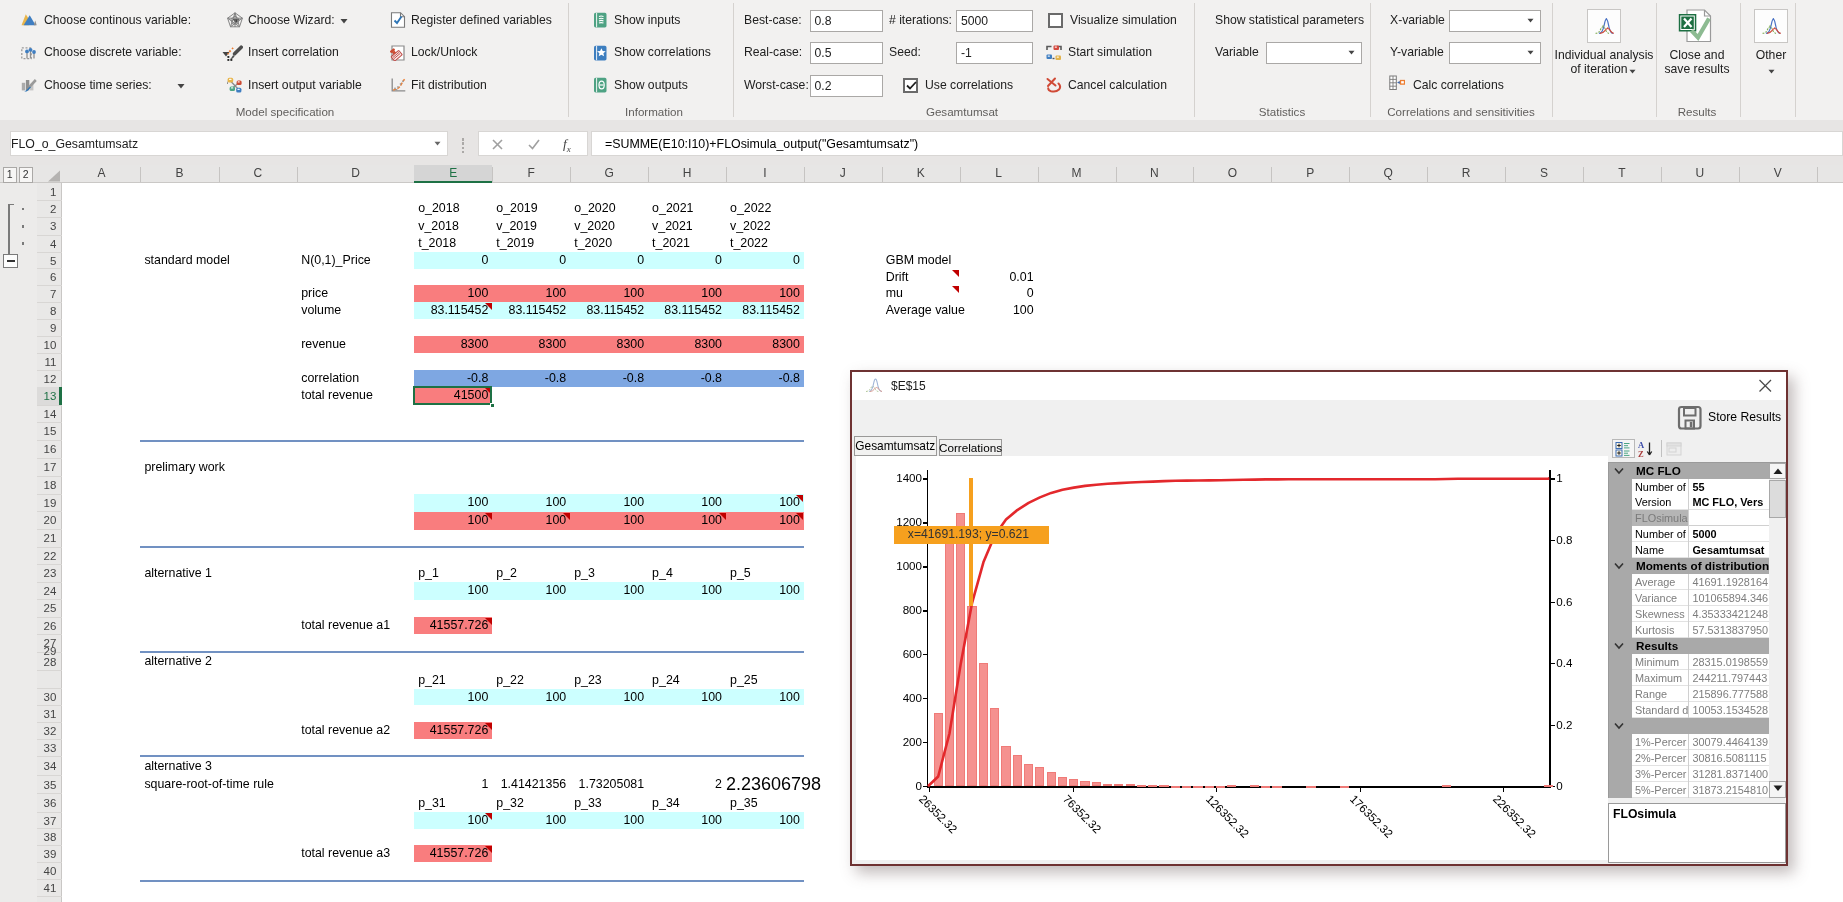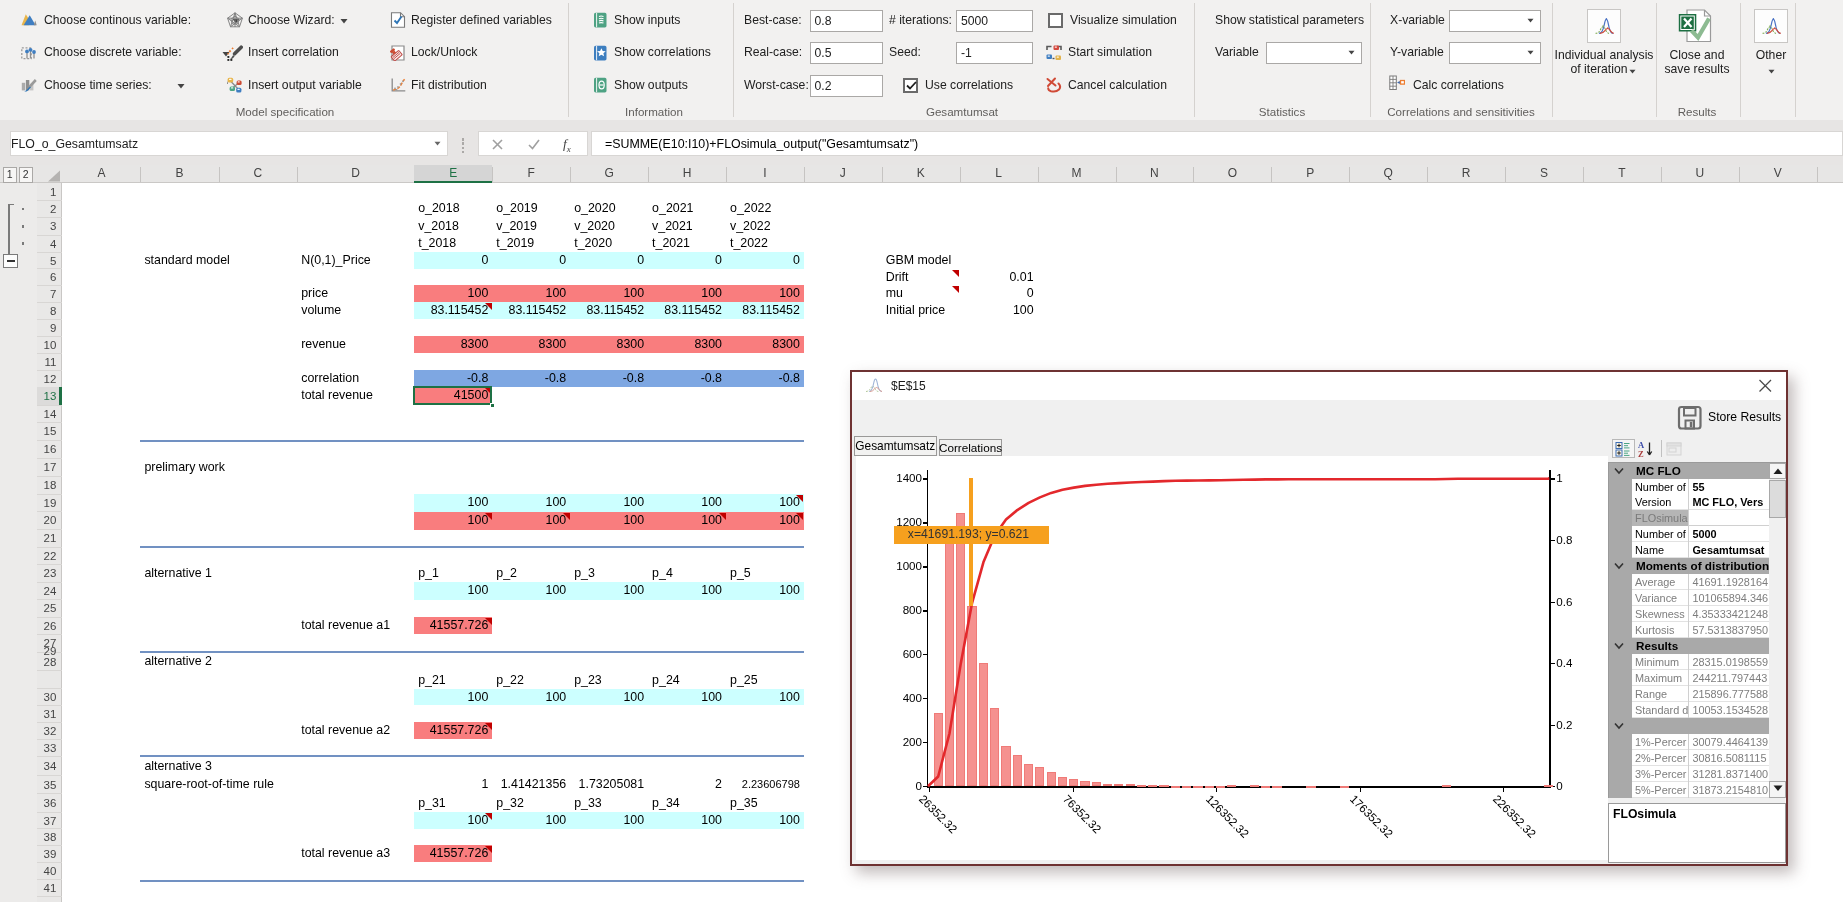--- a/index.html
+++ b/index.html
@@ -477,21 +477,21 @@
 <div class="ab nw" style="left:885.8px;top:268.9px;height:16.6px;line-height:16.6px;font-size:12.4px;color:#000;">Drift</div>
 <div class="ab nw" style="left:959.7px;top:268.9px;height:16.6px;line-height:16.6px;font-size:12.4px;color:#000;width:73.9px;text-align:right;">0.01</div>
 <svg class="ab" style="left:952.2px;top:269.9px" width="7" height="7" viewBox="0 0 7 7">
     <polygon points="0,0 7,0 7,7" fill="#c00000"></polygon>
   </svg>
 <div class="ab nw" style="left:885.8px;top:285.4px;height:16.6px;line-height:16.6px;font-size:12.4px;color:#000;">mu</div>
 <div class="ab nw" style="left:959.7px;top:285.4px;height:16.6px;line-height:16.6px;font-size:12.4px;color:#000;width:73.9px;text-align:right;">0</div>
 <svg class="ab" style="left:952.2px;top:286.4px" width="7" height="7" viewBox="0 0 7 7">
     <polygon points="0,0 7,0 7,7" fill="#c00000"></polygon>
   </svg>
-<div class="ab nw" style="left:885.8px;top:302.0px;height:17.1px;line-height:17.1px;font-size:12.4px;color:#000;">Initial price</div>
+<div class="ab nw" style="left:885.8px;top:302.0px;height:17.1px;line-height:17.1px;font-size:12.4px;color:#000;">Average value</div>
 <div class="ab nw" style="left:959.7px;top:302.0px;height:17.1px;line-height:17.1px;font-size:12.4px;color:#000;width:73.9px;text-align:right;">100</div>
 <div class="ab nw" style="left:301.2px;top:285.4px;height:16.6px;line-height:16.6px;font-size:12.4px;color:#000;">price</div>
 <div class="ab nw" style="left:414.2px;top:285.4px;width:389.7px;height:16.6px;background:#f97d7e;"></div>
 <div class="ab nw" style="left:414.2px;top:285.4px;height:16.6px;line-height:16.6px;font-size:12.4px;color:#000;width:74.1px;text-align:right;">100</div>
 <div class="ab nw" style="left:492.3px;top:285.4px;height:16.6px;line-height:16.6px;font-size:12.4px;color:#000;width:73.9px;text-align:right;">100</div>
 <div class="ab nw" style="left:570.2px;top:285.4px;height:16.6px;line-height:16.6px;font-size:12.4px;color:#000;width:73.9px;text-align:right;">100</div>
 <div class="ab nw" style="left:648.1px;top:285.4px;height:16.6px;line-height:16.6px;font-size:12.4px;color:#000;width:73.9px;text-align:right;">100</div>
 <div class="ab nw" style="left:726.0px;top:285.4px;height:16.6px;line-height:16.6px;font-size:12.4px;color:#000;width:73.9px;text-align:right;">100</div>
 <div class="ab nw" style="left:301.2px;top:302.0px;height:17.1px;line-height:17.1px;font-size:12.4px;color:#000;">volume</div>
 <div class="ab nw" style="left:414.2px;top:302.0px;width:389.7px;height:17.1px;background:#ccffff;"></div>
@@ -593,21 +593,21 @@
 <div class="ab nw" style="left:414.2px;top:722.2px;height:17.2px;line-height:17.2px;font-size:12.4px;color:#000;width:74.1px;text-align:right;">41557.726</div>
 <svg class="ab" style="left:484.8px;top:723.2px" width="7" height="7" viewBox="0 0 7 7">
     <polygon points="0,0 7,0 7,7" fill="#c00000"></polygon>
   </svg>
 <div class="ab nw" style="left:144.4px;top:756.6px;height:18.6px;line-height:18.6px;font-size:12.4px;color:#000;">alternative 3</div>
 <div class="ab nw" style="left:144.4px;top:775.2px;height:18.6px;line-height:18.6px;font-size:12.4px;color:#000;">square-root-of-time rule</div>
 <div class="ab nw" style="left:414.2px;top:775.2px;height:18.6px;line-height:18.6px;font-size:12.4px;color:#000;width:74.1px;text-align:right;">1</div>
 <div class="ab nw" style="left:492.3px;top:775.2px;height:18.6px;line-height:18.6px;font-size:12.4px;color:#000;width:73.9px;text-align:right;">1.41421356</div>
 <div class="ab nw" style="left:570.2px;top:775.2px;height:18.6px;line-height:18.6px;font-size:12.4px;color:#000;width:73.9px;text-align:right;">1.73205081</div>
 <div class="ab nw" style="left:648.1px;top:775.2px;height:18.6px;line-height:18.6px;font-size:12.4px;color:#000;width:73.9px;text-align:right;">2</div>
-<div class="ab nw" style="left:726.0px;top:775.2px;height:18.6px;line-height:18.6px;font-size:11px;color:#000;width:73.9px;text-align:right;">2.23606798</div>
+<div class="ab nw" style="left:726.0px;top:775.2px;height:18.6px;line-height:18.6px;font-size:18px;color:#000;width:73.9px;text-align:right;">2.23606798</div>
 <div class="ab nw" style="left:418.2px;top:793.8px;height:18.6px;line-height:18.6px;font-size:12.4px;color:#000;">p_31</div>
 <div class="ab nw" style="left:496.3px;top:793.8px;height:18.6px;line-height:18.6px;font-size:12.4px;color:#000;text-align:right;">p_32</div>
 <div class="ab nw" style="left:574.2px;top:793.8px;height:18.6px;line-height:18.6px;font-size:12.4px;color:#000;">p_33</div>
 <div class="ab nw" style="left:652.1px;top:793.8px;height:18.6px;line-height:18.6px;font-size:12.4px;color:#000;">p_34</div>
 <div class="ab nw" style="left:730.0px;top:793.8px;height:18.6px;line-height:18.6px;font-size:12.4px;color:#000;">p_35</div>
 <div class="ab nw" style="left:414.2px;top:812.4px;width:389.7px;height:16.4px;background:#ccffff;"></div>
 <div class="ab nw" style="left:414.2px;top:812.4px;height:16.4px;line-height:16.4px;font-size:12.4px;color:#000;width:74.1px;text-align:right;">100</div>
 <div class="ab nw" style="left:492.3px;top:812.4px;height:16.4px;line-height:16.4px;font-size:12.4px;color:#000;width:73.9px;text-align:right;">100</div>
 <div class="ab nw" style="left:570.2px;top:812.4px;height:16.4px;line-height:16.4px;font-size:12.4px;color:#000;width:73.9px;text-align:right;">100</div>
 <div class="ab nw" style="left:648.1px;top:812.4px;height:16.4px;line-height:16.4px;font-size:12.4px;color:#000;width:73.9px;text-align:right;">100</div>

